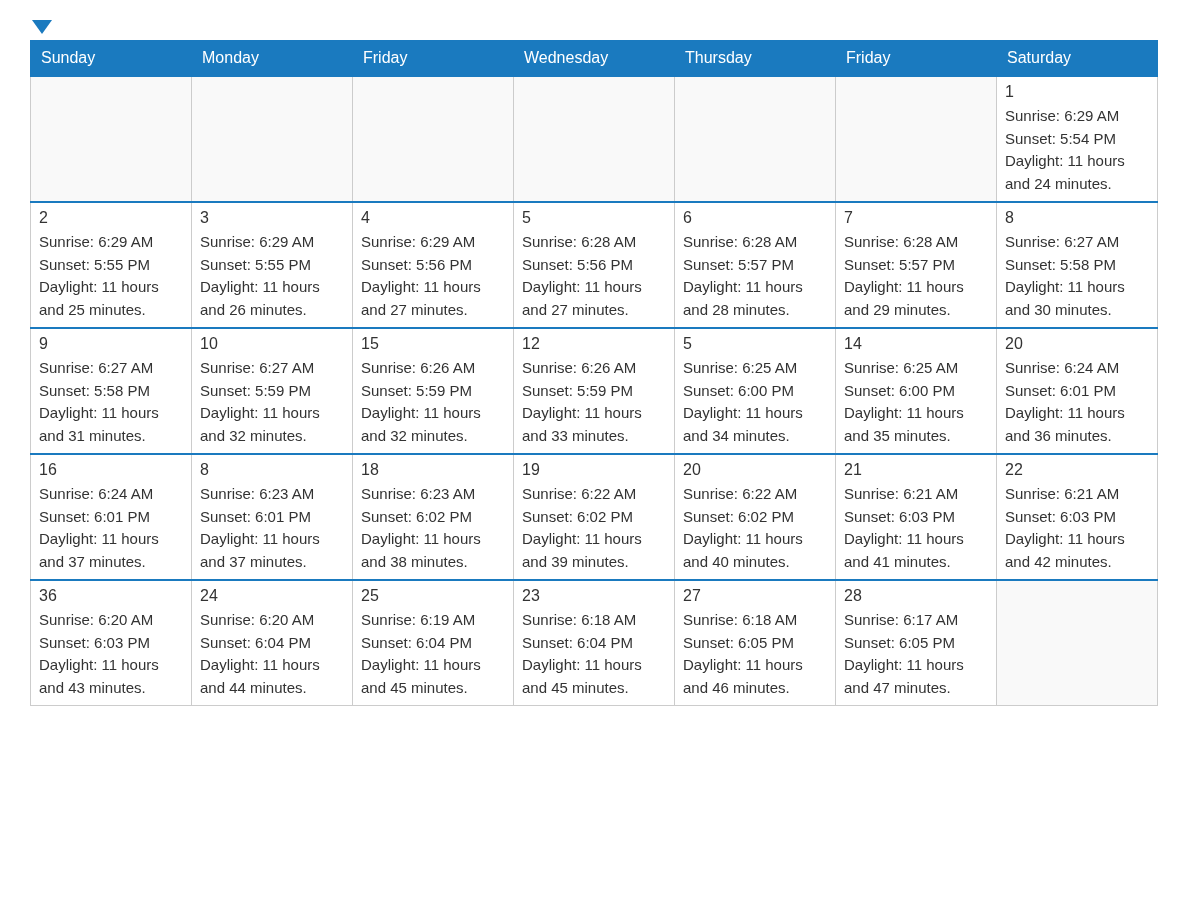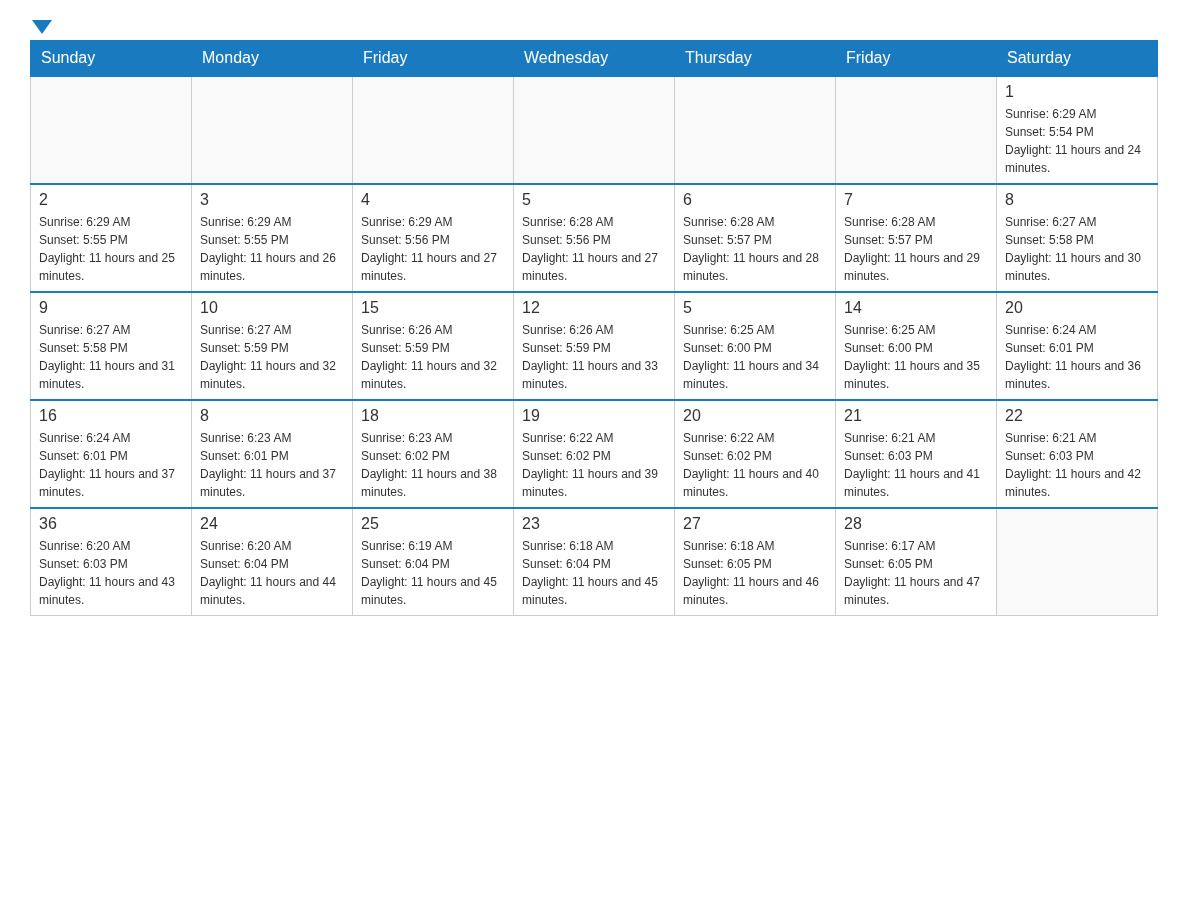--- a/index.html
+++ b/index.html
@@ -86,21 +86,21 @@
     .calendar tr td {
       border-top: 2px solid #1a7abf;
     }
     .day-number {
       font-size: 16px;
       font-weight: normal;
       display: block;
       margin-bottom: 4px;
     }
     .day-info {
-      font-size: 12px;
+      font-size: 15px;
       color: #333;
       line-height: 1.5;
     }
     .empty-cell {
       background: #f9f9f9;
     }
   </style>
 </head>
 <body>
 

